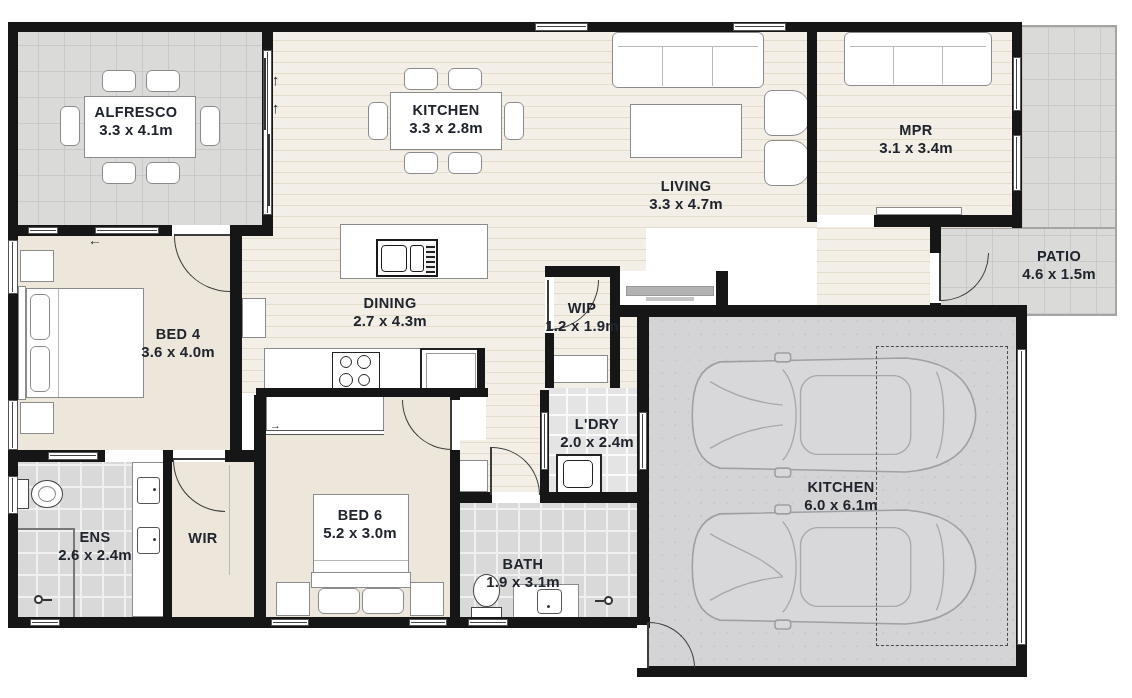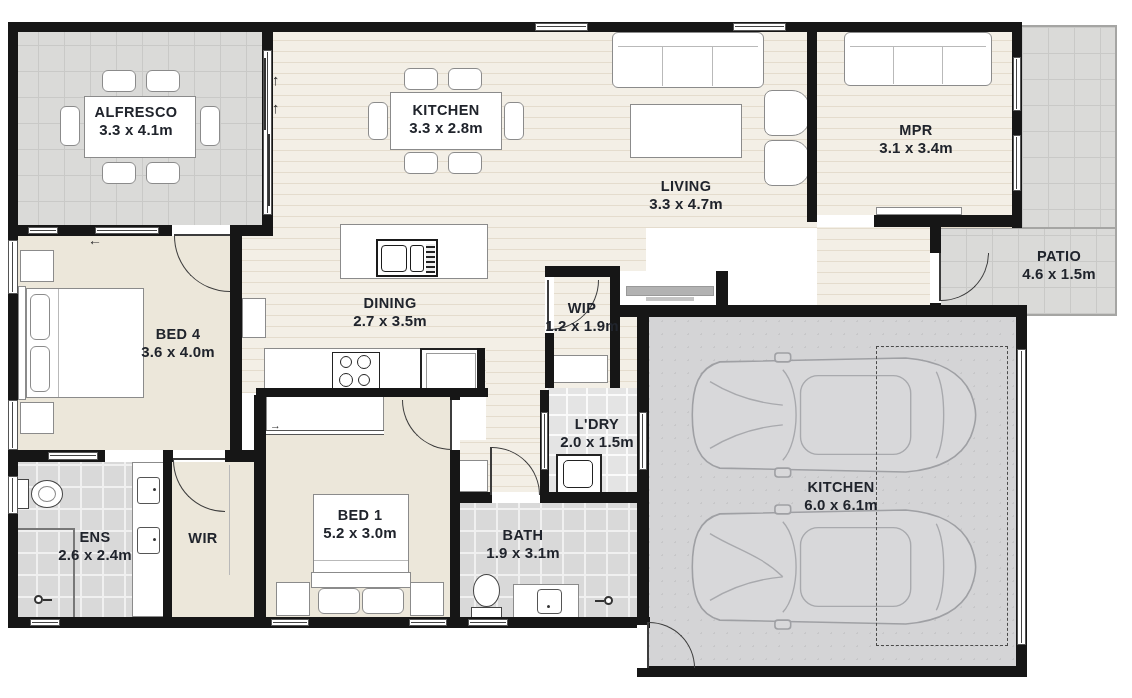--- a/index.html
+++ b/index.html
@@ -283,43 +283,43 @@
   <div class="rlabel" style="left:1059px;top:266px">
     <div class="rname">PATIO</div>
     <div class="rdims">4.6 x 1.5m</div>
   </div>
   <div class="rlabel" style="left:178px;top:344px">
     <div class="rname">BED 4</div>
     <div class="rdims">3.6 x 4.0m</div>
   </div>
   <div class="rlabel" style="left:390px;top:313px">
     <div class="rname">DINING</div>
-    <div class="rdims">2.7 x 3.5m</div>
+    <div class="rdims">2.7 x 4.3m</div>
   </div>
   <div class="rlabel" style="left:582px;top:318px">
     <div class="rname">WIP</div>
     <div class="rdims">1.2 x 1.9m</div>
   </div>
   <div class="rlabel" style="left:597px;top:434px">
     <div class="rname">L'DRY</div>
-    <div class="rdims">2.0 x 1.5m</div>
+    <div class="rdims">2.0 x 2.4m</div>
   </div>
   <div class="rlabel" style="left:841px;top:497px">
     <div class="rname">KITCHEN</div>
     <div class="rdims">6.0 x 6.1m</div>
   </div>
   <div class="rlabel" style="left:95px;top:547px">
     <div class="rname">ENS</div>
     <div class="rdims">2.6 x 2.4m</div>
   </div>
   <div class="rlabel" style="left:203px;top:539px">
     <div class="rname">WIR</div>
   </div>
   <div class="rlabel" style="left:360px;top:525px">
-    <div class="rname">BED 1</div>
+    <div class="rname">BED 6</div>
     <div class="rdims">5.2 x 3.0m</div>
   </div>
-  <div class="rlabel" style="left:523px;top:545px">
+  <div class="rlabel" style="left:523px;top:574px">
     <div class="rname">BATH</div>
     <div class="rdims">1.9 x 3.1m</div>
   </div>
 
 </div>
 
 </body></html>

